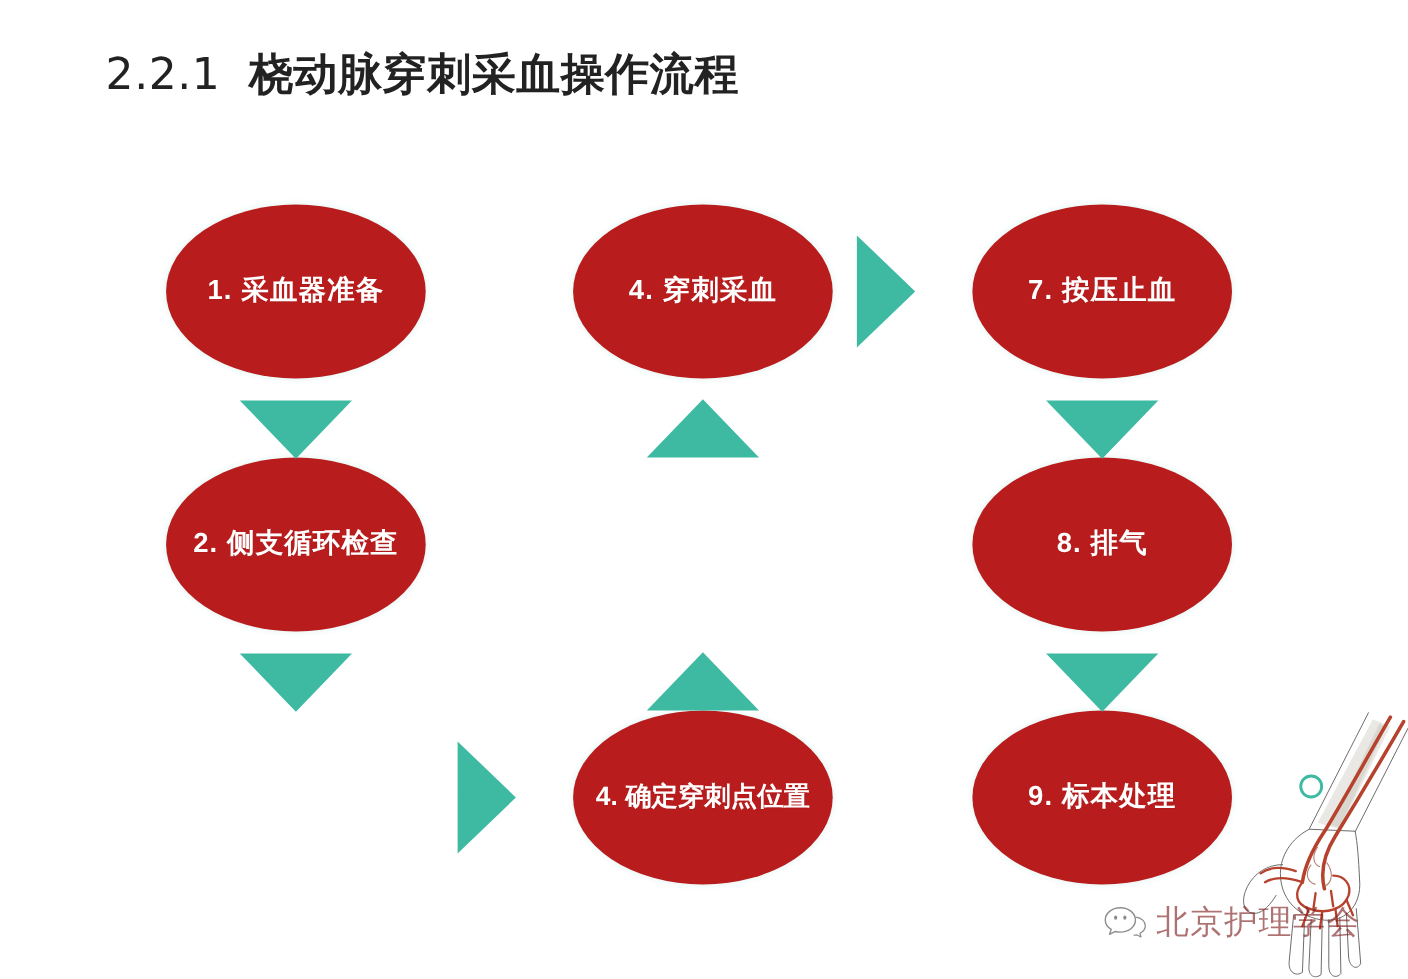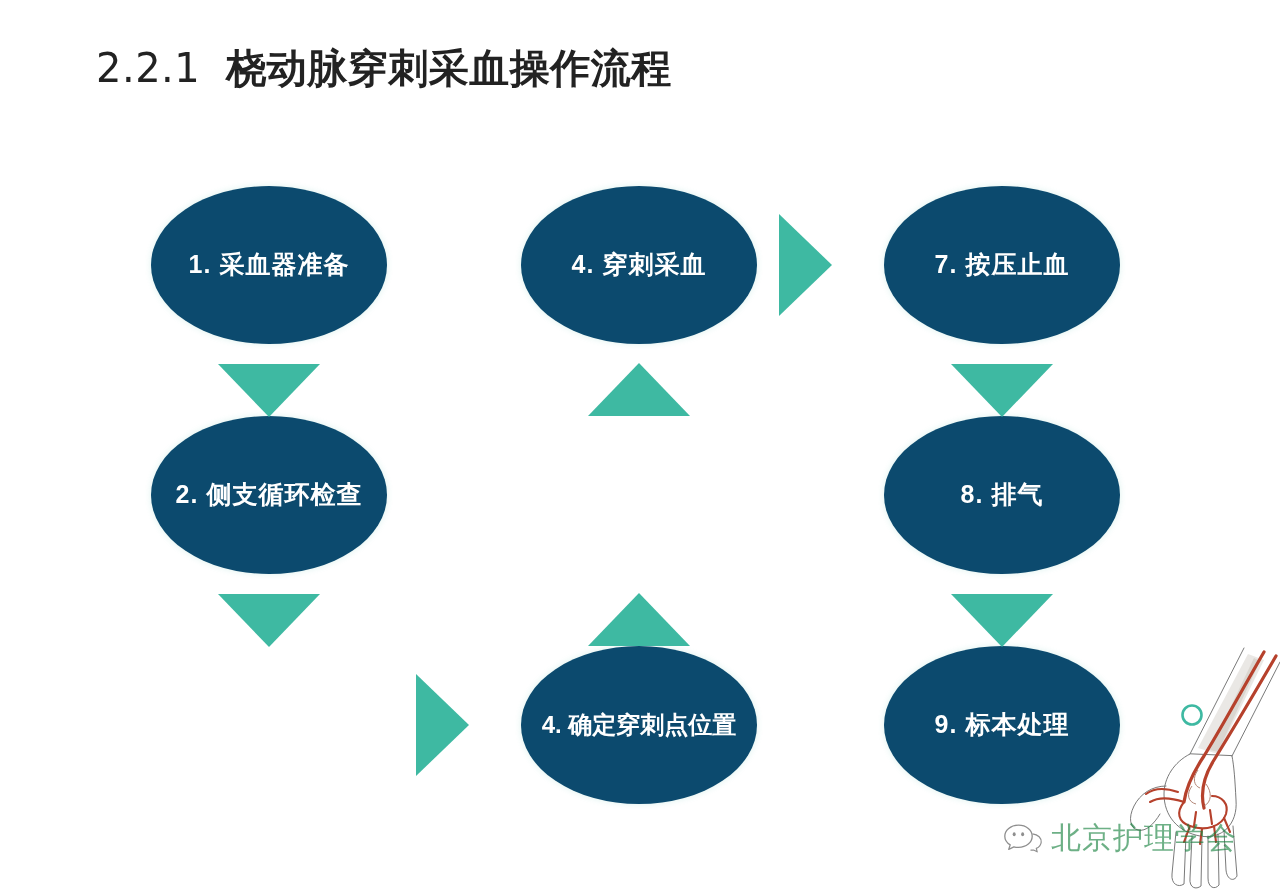--- a/index.html
+++ b/index.html
@@ -40,21 +40,21 @@
     margin-left: 26px;
     font-weight: 600;
   }
 
   
   .node {
     position: absolute;
     width: 236px;
     height: 158px;
     border-radius: 50%;
-    background: #0c4a6e;
+    background: #b91c1c;
     display: flex;
     align-items: center;
     justify-content: center;
     text-align: center;
     box-shadow: 0 0 6px rgba(62,185,162,0.18);
   }
   .node-label {
     color: #ffffff;
     font-size: 25px;
     font-weight: 700;
@@ -114,21 +114,21 @@
     left: 1003px;
     top: 818px;
     display: flex;
     align-items: center;
     gap: 8px;
     opacity: 0.62;
   }
   .wm-logo { width: 40px; height: 34px; flex: 0 0 auto; }
   .wm-text {
     font-size: 30px;
-    color: #15803d;
+    color: #7f1d1d;
     font-weight: 400;
     letter-spacing: 1px;
     white-space: nowrap;
   }
 </style>
 </head>
 <body>
 
 <div id="slide">
 

